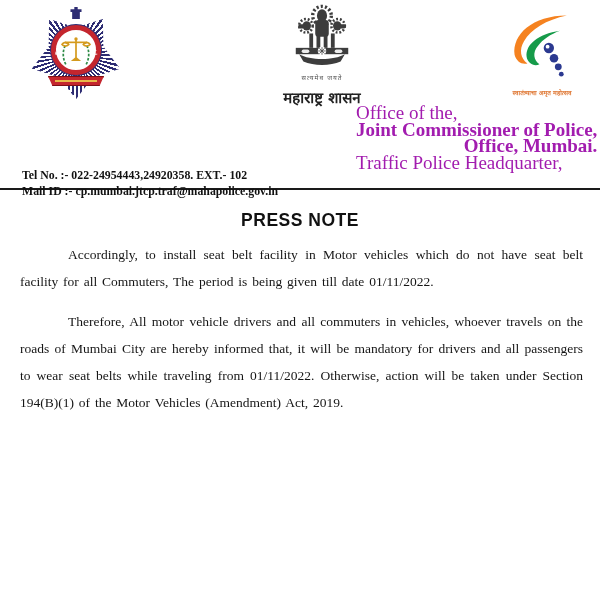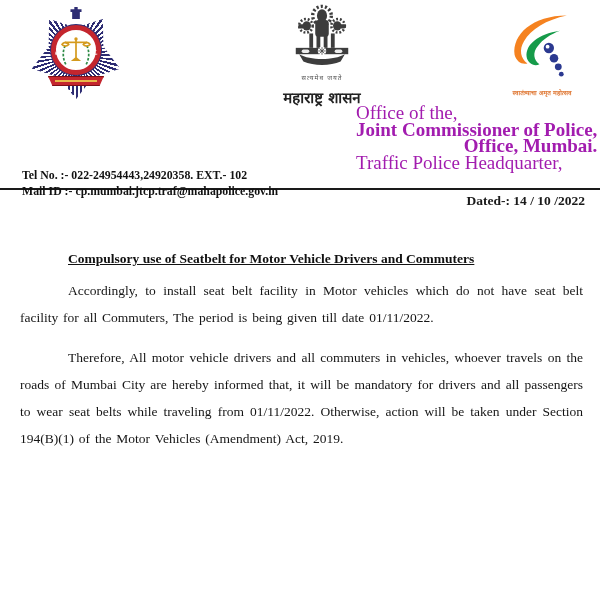--- a/index.html
+++ b/index.html
@@ -171,22 +171,21 @@
     <div class="office">
       <div>Office of the,</div>
       <div class="b">Joint Commissioner of  Police,</div>
       <div class="b">Office, Mumbai.</div>
       <div>Traffic Police Headquarter,</div>
     </div>
   </div>
 
   <div class="rule"></div>
 
-  <div class="date">Dated-:  14 / 10 /2022</div>
 
+  <h1 class="title">PRESS NOTE</h1>
 
   <div class="body-text">
-    <h2 class="subject">Compulsory use of Seatbelt for Motor Vehicle Drivers and Commuters</h2>
     <p>Accordingly, to install seat belt facility in Motor vehicles which do not have seat belt facility for all Commuters, The period is being given till date 01/11/2022.</p>
     <p>Therefore, All motor vehicle drivers and all commuters in vehicles, whoever travels on the roads of Mumbai City are hereby informed that, it will be mandatory for drivers and all passengers to wear seat belts while traveling from 01/11/2022. Otherwise, action will be taken under Section 194(B)(1) of the Motor Vehicles (Amendment) Act, 2019.</p>
   </div>
 
 </div>
 
 </body></html>

